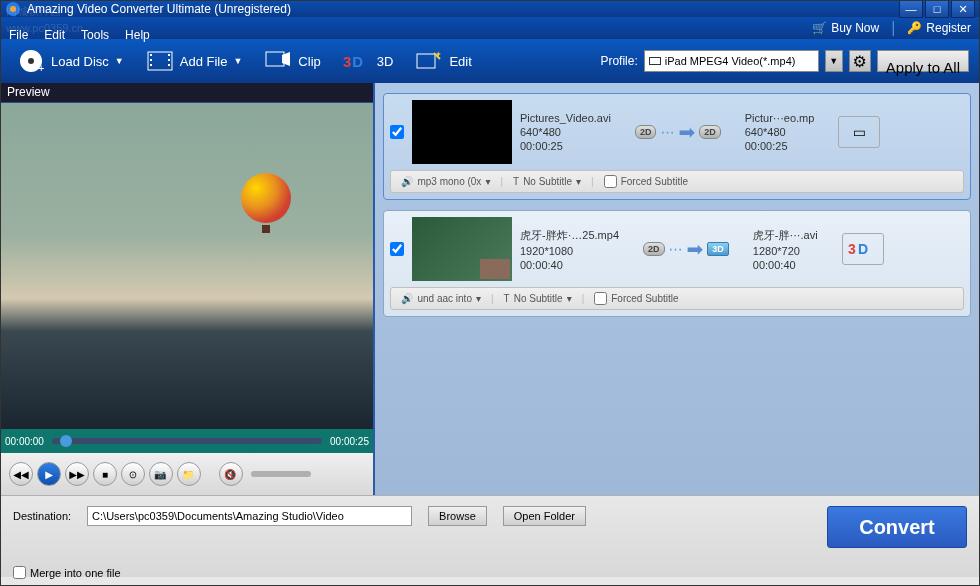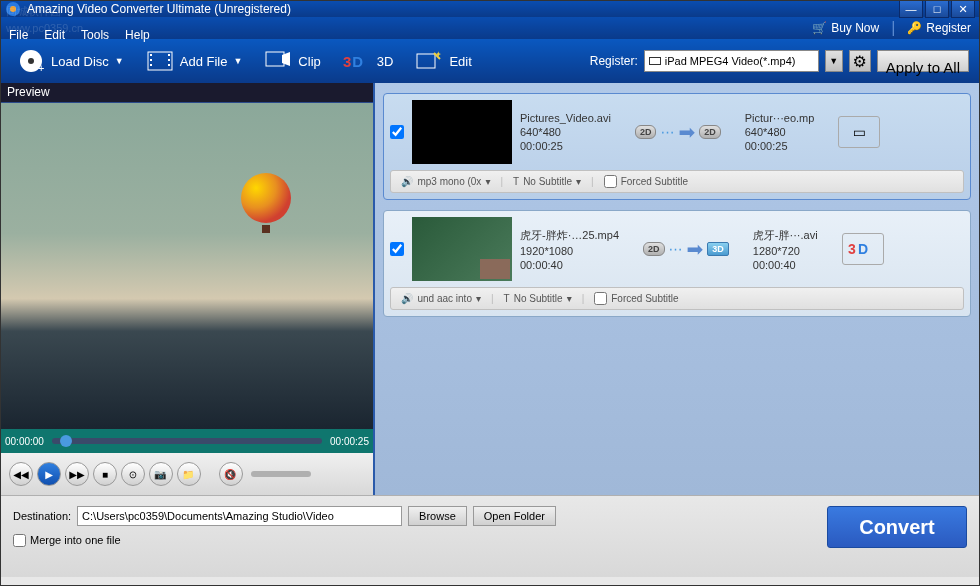--- a/index.html
+++ b/index.html
@@ -55,25 +55,25 @@
 .badge-2d { background: linear-gradient(#e0e0e0,#b0b0b0); border: 1px solid #888; border-radius: 6px; padding: 1px 4px; font-size: 9px; font-weight: bold; color: #444; }
 .badge-3d { background: linear-gradient(#8ad0f0,#4a9ad0); border: 1px solid #3a7ab0; border-radius: 2px; padding: 1px 4px; font-size: 9px; font-weight: bold; color: #fff; }
 .arrow-icon { font-size: 20px; color: #5a8ad0; }
 .dots { color: #4a9ae0; font-size: 14px; }
 .output-icon { width: 42px; height: 32px; border: 1px solid #aaa; border-radius: 3px; display: flex; align-items: center; justify-content: center; font-size: 14px; }
 .item-opts { display: flex; gap: 6px; margin-top: 6px; background: linear-gradient(#f0f0f0,#e0e0e0); border: 1px solid #c0c0c0; border-radius: 3px; padding: 3px 6px; font-size: 10px; align-items: center; }
 .opt-select { display: flex; align-items: center; gap: 4px; padding: 1px 4px; color: #555; }
 .opt-sep { color: #bbb; }
 .bottom-bar { height: 82px; background: linear-gradient(#e8e8e8,#d8d8d8); border-top: 1px solid #b0b0b0; padding: 10px 12px; display: flex; align-items: flex-start; gap: 12px; }
 .dest-section { display: flex; flex-direction: column; gap: 8px; }
-.dest-row { display: flex; align-items: center; gap: 6px; justify-content: flex-end; }
+.dest-row { display: flex; align-items: center; gap: 16px; justify-content: flex-end; }
 .dest-label { font-size: 11px; }
 .dest-input { width: 325px; height: 20px; border: 1px solid #999; font-size: 11px; padding: 0 4px; background: #fff; }
 .small-btn { height: 20px; padding: 0 10px; background: linear-gradient(#f0f0f0,#d0d0d0); border: 1px solid #999; font-size: 11px; cursor: pointer; }
-.merge-check { display: flex; gap: 4px; font-size: 11px; }
+.merge-check { display: flex; align-items: center; gap: 4px; font-size: 11px; margin-top: 32px; }
 .convert-btn { margin-left: auto; width: 140px; height: 42px; background: linear-gradient(#3a7ae0,#2a5ac0); border: 1px solid #1a4aa0; color: #fff; font-size: 20px; font-weight: bold; cursor: pointer; border-radius: 3px; }
 .watermark { position: absolute; top: 4px; left: 6px; color: rgba(255,255,255,0.15); font-size: 11px; pointer-events: none; }
 .wm-line2 { top: 22px; }
 </style>
 </head>
 <body>
 
 <div class="titlebar">
   <span class="watermark">同城软件园</span>
   <span class="watermark wm-line2">www.pc0359.cn</span>
@@ -156,21 +156,21 @@
     <span class="tool-icon">
         <svg width="26" height="20" viewBox="0 0 26 20">
           <rect x="1" y="3" width="18" height="14" fill="none" stroke="#fff"></rect>
           <path d="M18 2 L24 8" stroke="#f0d040" stroke-width="2"></path>
           <text x="19" y="6" font-size="8" fill="#f0d040">✦</text>
         </svg>
       </span>
     <span>Edit</span>
   </div>
   <div class="profile-section">
-    <span class="profile-label">Register:</span>
+    <span class="profile-label">Profile:</span>
     <div class="profile-select">
       <span class="profile-select-icon"></span>
       <span>iPad MPEG4 Video(*.mp4)</span>
     </div>
     <div class="dropdown-btn">▼</div>
     <div class="gear-btn">
         <span>⚙</span>
       </div>
     <button class="apply-all-btn">Apply to All</button>
   </div>

